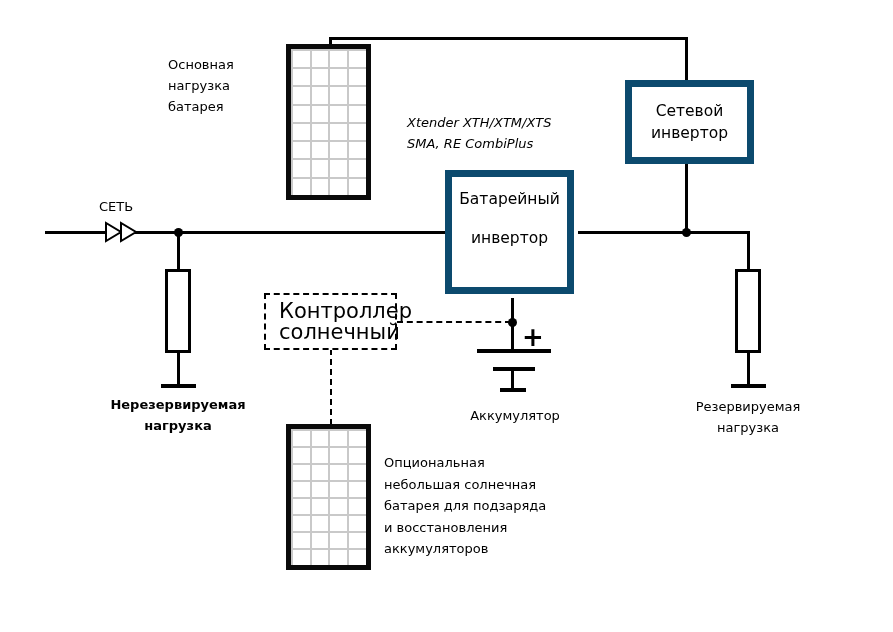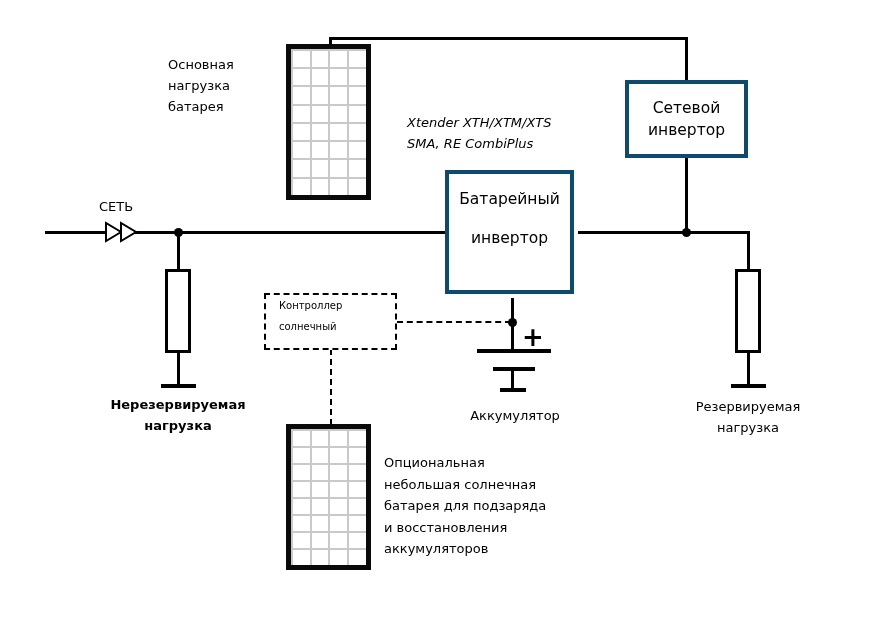--- a/index.html
+++ b/index.html
@@ -10,28 +10,28 @@
     background: #ffffff;
     font-family: "DejaVu Sans", sans-serif;
     color: #000;
     overflow: hidden;
   }
   .wire { position: absolute; background: #000; }
   .dot  { position: absolute; width: 9px; height: 9px; border-radius: 50%; background: #000; }
   .dash-h { position: absolute; border-top: 2.5px dashed #000; height: 0; }
   .dash-v { position: absolute; border-left: 2.5px dashed #000; width: 0; }
   .box {
-    position: absolute; background: #fff; border: 4px solid #0c4a6e;
+    position: absolute; background: #fff; border: 7px solid #0c4a6e;
     display: flex; flex-direction: column; align-items: center; justify-content: center;
     text-align: center; font-size: 15.5px; line-height: 22px;
   }
   .dashed-box {
     position: absolute; background: #fff; border: 2.5px dashed #000;
-    display: flex; flex-direction: column; 
-    font-size: 10px; line-height: 21px; padding-left: 13px; box-sizing: border-box;
+    display: flex; flex-direction: column; justify-content: center;
+    font-size: 21px; line-height: 21px; padding-left: 13px; box-sizing: border-box;
   }
   .resistor { position: absolute; background: #fff; border: 3px solid #000; box-sizing: border-box; }
   .panel {
     position: absolute; background-color: #fff; border: 5px solid #0a0a0a; box-sizing: border-box;
   }
   .panel-top {
     background-image:
       repeating-linear-gradient(to right, #c9c9c9 0 2px, transparent 2px 18.75px),
       repeating-linear-gradient(to bottom, #c9c9c9 0 2px, transparent 2px 18.25px);
   }

